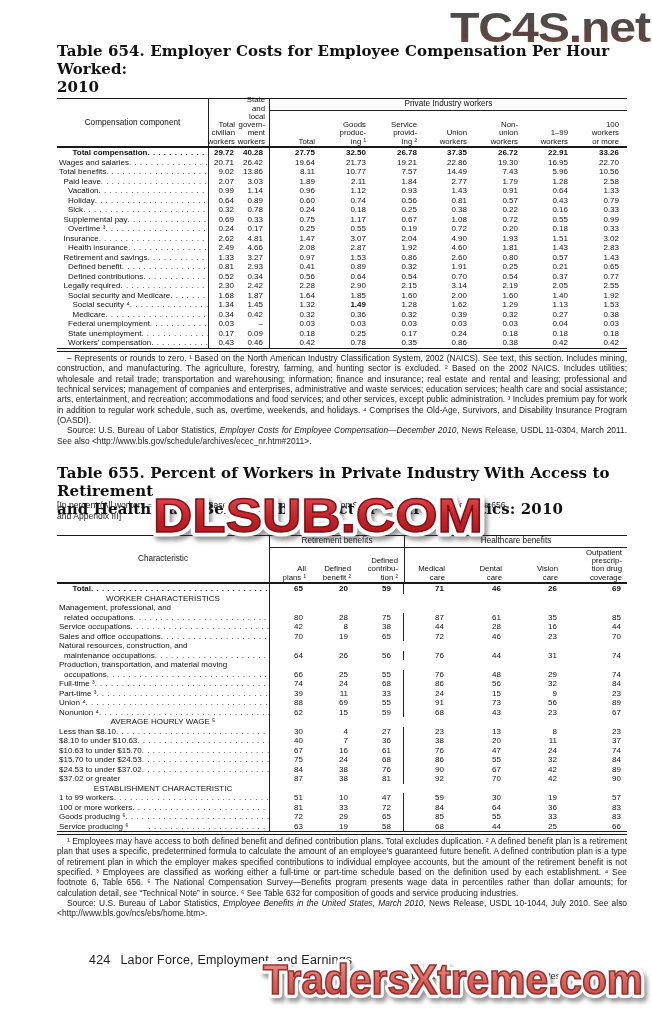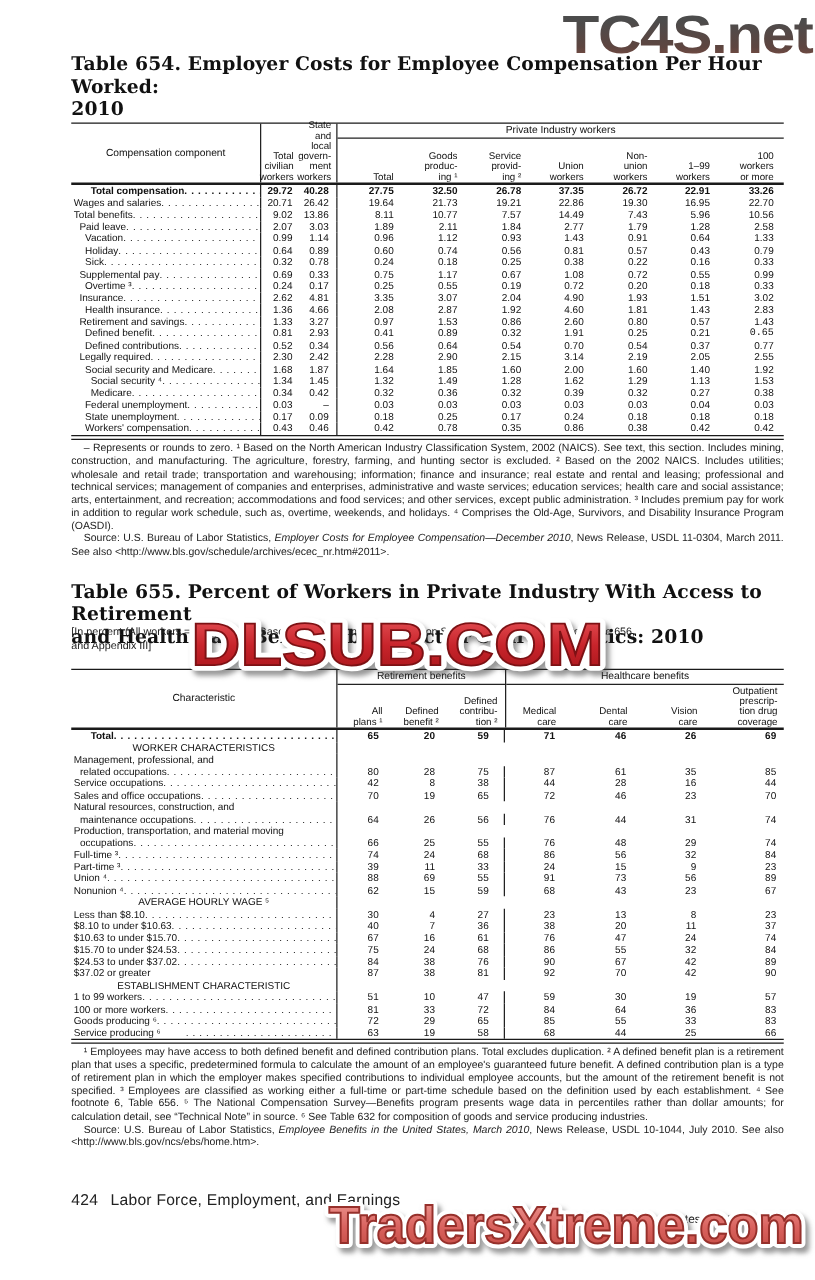--- a/index.html
+++ b/index.html
@@ -42,21 +42,21 @@
   .grp-title{font-size:8.2px;text-align:center;border-bottom:1px solid #222;padding-bottom:2px;}
   .grp-cols{display:flex;flex:1;align-items:stretch;}
 
   
   .notes{font-size:8.4px;line-height:10.35px;text-align:justify;color:#1c1c1c;}
   .notes p{margin:0;text-indent:10px;}
   .it{font-style:italic;}
 
   
   .footer-left{font-size:12.5px;color:#222;letter-spacing:.2px;}
-  .footer-left .pgnum{margin-right:10px;}
+  .footer-left .pgnum{margin-right:10px;margin-left:32px;}
   .credit{font-size:9.5px;color:#222;}
 
   
   .wm{z-index:6;pointer-events:none;}
   svg text{font-family:"Liberation Sans",sans-serif;font-weight:bold;}
 </style>
 </head>
 <body>
 
 <div id="page">
@@ -238,34 +238,34 @@
           <div class="cell val" style="width: 50px; padding-right: 6px;">0.18</div>
           <div class="cell val" style="width: 49px; padding-right: 4px;">0.33</div>
         </div>
         <div class="trow">
           <div class="cell lab vr lead" style="width: 152px;">
             <span style="white-space: nowrap; padding-left: 6.5px;">Insurance</span>
             <span class="dots"></span>
           </div>
           <div class="cell val" style="width: 31px; padding-right: 6px;">2.62</div>
           <div class="cell val vr" style="width: 30px; padding-right: 6px;">4.81</div>
-          <div class="cell val" style="width: 51px; padding-right: 6px;">3.35</div>
+          <div class="cell val" style="width: 51px; padding-right: 6px;">1.47</div>
           <div class="cell val" style="width: 51px; padding-right: 6px;">3.07</div>
           <div class="cell val" style="width: 51px; padding-right: 6px;">2.04</div>
           <div class="cell val" style="width: 50px; padding-right: 6px;">4.90</div>
           <div class="cell val" style="width: 51px; padding-right: 6px;">1.93</div>
           <div class="cell val" style="width: 50px; padding-right: 6px;">1.51</div>
           <div class="cell val" style="width: 49px; padding-right: 4px;">3.02</div>
         </div>
         <div class="trow">
           <div class="cell lab vr lead" style="width: 152px;">
             <span style="white-space: nowrap; padding-left: 11px;">Health insurance</span>
             <span class="dots"></span>
           </div>
-          <div class="cell val" style="width: 31px; padding-right: 6px;">1.36</div>
+          <div class="cell val" style="width: 31px; padding-right: 6px;">2.49</div>
           <div class="cell val vr" style="width: 30px; padding-right: 6px;">4.66</div>
           <div class="cell val" style="width: 51px; padding-right: 6px;">2.08</div>
           <div class="cell val" style="width: 51px; padding-right: 6px;">2.87</div>
           <div class="cell val" style="width: 51px; padding-right: 6px;">1.92</div>
           <div class="cell val" style="width: 50px; padding-right: 6px;">4.60</div>
           <div class="cell val" style="width: 51px; padding-right: 6px;">1.81</div>
           <div class="cell val" style="width: 50px; padding-right: 6px;">1.43</div>
           <div class="cell val" style="width: 49px; padding-right: 4px;">2.83</div>
         </div>
         <div class="trow">
@@ -289,21 +289,21 @@
             <span class="dots"></span>
           </div>
           <div class="cell val" style="width: 31px; padding-right: 6px;">0.81</div>
           <div class="cell val vr" style="width: 30px; padding-right: 6px;">2.93</div>
           <div class="cell val" style="width: 51px; padding-right: 6px;">0.41</div>
           <div class="cell val" style="width: 51px; padding-right: 6px;">0.89</div>
           <div class="cell val" style="width: 51px; padding-right: 6px;">0.32</div>
           <div class="cell val" style="width: 50px; padding-right: 6px;">1.91</div>
           <div class="cell val" style="width: 51px; padding-right: 6px;">0.25</div>
           <div class="cell val" style="width: 50px; padding-right: 6px;">0.21</div>
-          <div class="cell val" style="width: 49px; padding-right: 4px; font-family: Liberation Mono, monospace;">0.65</div>
+          <div class="cell val" style="width: 49px; padding-right: 4px;">0.65</div>
         </div>
         <div class="trow">
           <div class="cell lab vr lead" style="width: 152px;">
             <span style="white-space: nowrap; padding-left: 11px;">Defined contributions</span>
             <span class="dots"></span>
           </div>
           <div class="cell val" style="width: 31px; padding-right: 6px;">0.52</div>
           <div class="cell val vr" style="width: 30px; padding-right: 6px;">0.34</div>
           <div class="cell val" style="width: 51px; padding-right: 6px;">0.56</div>
           <div class="cell val" style="width: 51px; padding-right: 6px;">0.64</div>
@@ -344,21 +344,21 @@
           <div class="cell val" style="width: 49px; padding-right: 4px;">1.92</div>
         </div>
         <div class="trow">
           <div class="cell lab vr lead" style="width: 152px;">
             <span style="white-space: nowrap; padding-left: 15.5px;">Social security ⁴</span>
             <span class="dots"></span>
           </div>
           <div class="cell val" style="width: 31px; padding-right: 6px;">1.34</div>
           <div class="cell val vr" style="width: 30px; padding-right: 6px;">1.45</div>
           <div class="cell val" style="width: 51px; padding-right: 6px;">1.32</div>
-          <div class="cell val" style="width: 51px; padding-right: 6px;">1.49</div>
+          <div class="cell val" style="width: 51px; padding-right: 6px; font-weight: bold;">1.49</div>
           <div class="cell val" style="width: 51px; padding-right: 6px;">1.28</div>
           <div class="cell val" style="width: 50px; padding-right: 6px;">1.62</div>
           <div class="cell val" style="width: 51px; padding-right: 6px;">1.29</div>
           <div class="cell val" style="width: 50px; padding-right: 6px;">1.13</div>
           <div class="cell val" style="width: 49px; padding-right: 4px;">1.53</div>
         </div>
         <div class="trow">
           <div class="cell lab vr lead" style="width: 152px;">
             <span style="white-space: nowrap; padding-left: 15.5px;">Medicare</span>
             <span class="dots"></span>

